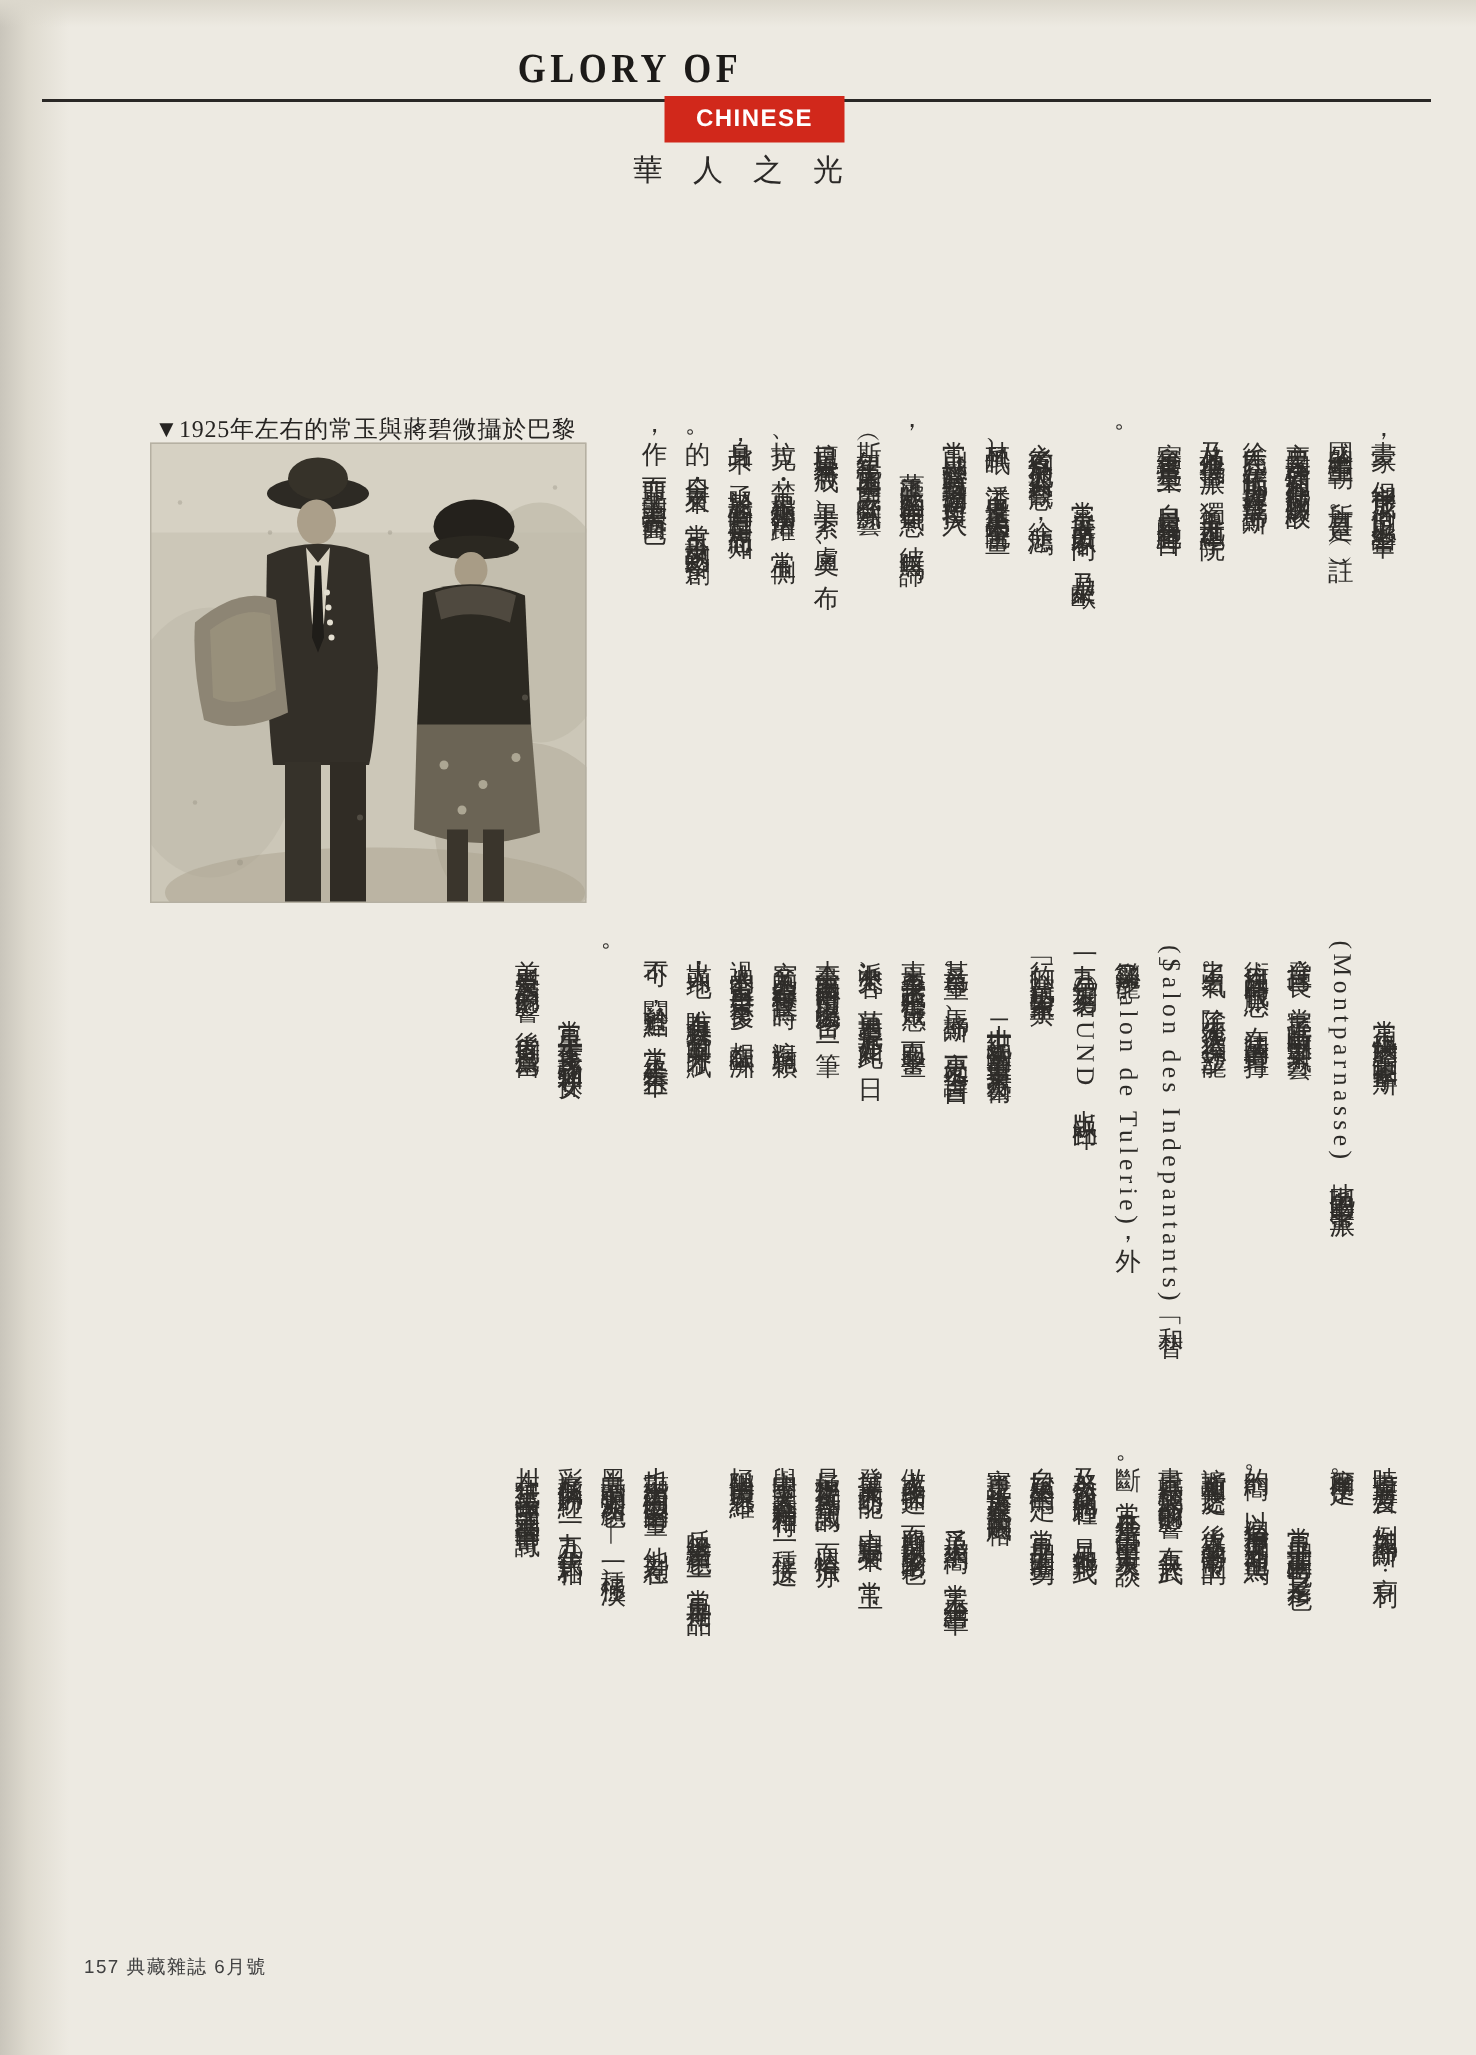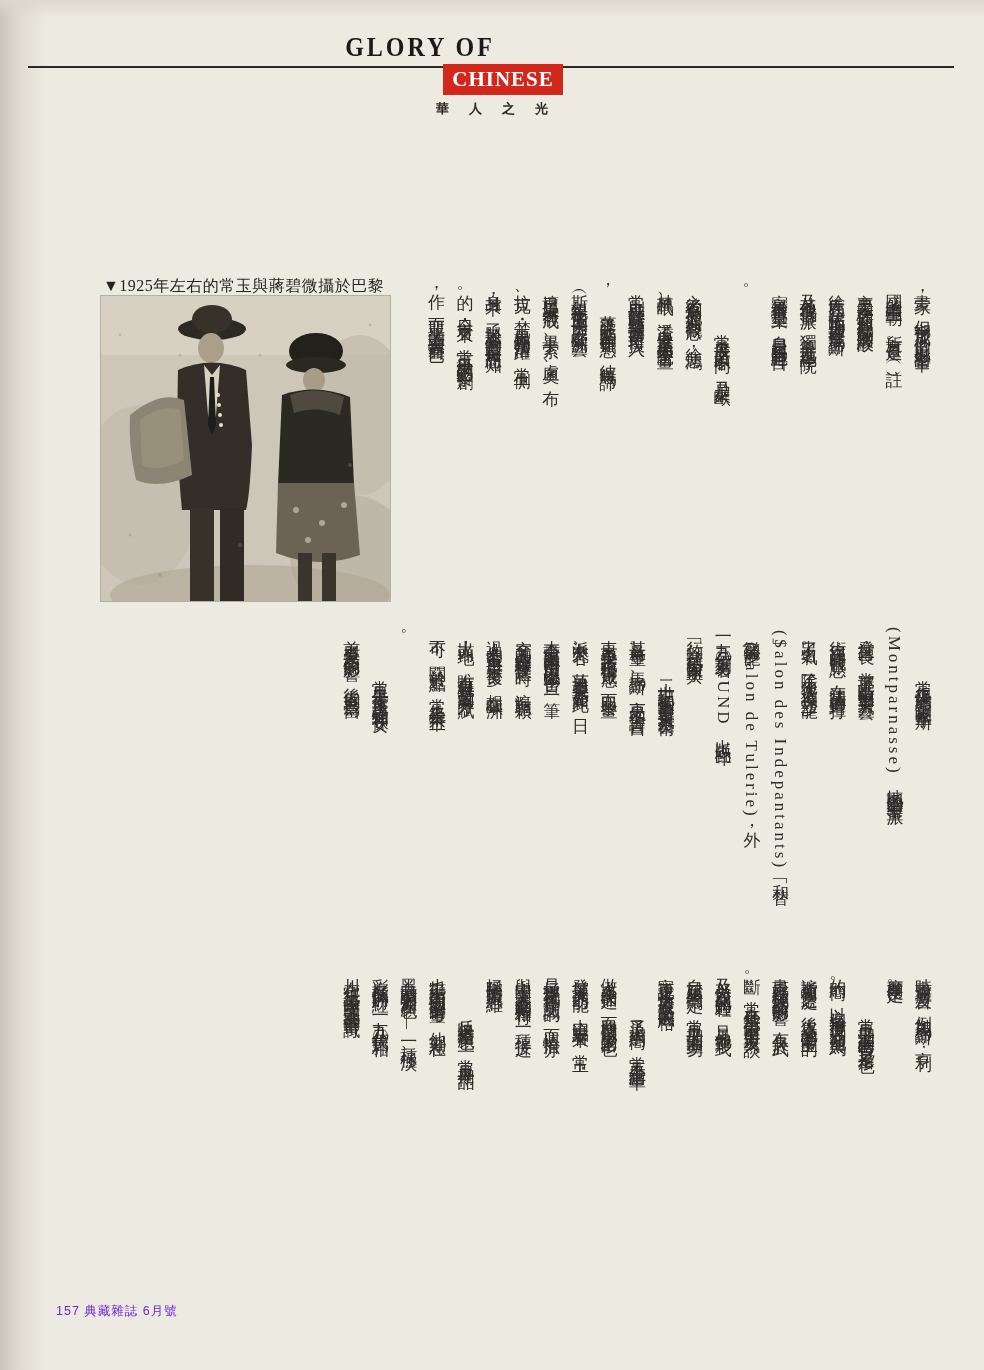--- a/index.html
+++ b/index.html
@@ -25,26 +25,26 @@
     transform:scaleY(1.15);display:inline-block;
   }
   .rule{
     position:absolute;top:66px;left:28px;width:926px;height:2px;background:#2a2826;
   }
   .chinese-box{
     position:absolute;top:64px;left:443px;width:120px;height:31px;
     background:#d1281b;display:flex;align-items:center;justify-content:center;
   }
   .chinese-box span{
-    color:#fff;font-family:Liberation Serif, serif;
-    font-weight:bold;font-size:21px;letter-spacing:1px;text-align:right;
+    color:#fff;font-family:Liberation Sans, sans-serif;
+    font-weight:bold;font-size:16px;letter-spacing:1px;text-align:right;
   }
   .huaren{
     position:absolute;top:100px;left:0;width:984px;text-align:center;
-    font-size:13px;font-weight:bold;color:#2b2927;letter-spacing:20px;text-indent:20px;
+    font-size:20px;font-weight:normal;color:#2b2927;letter-spacing:20px;text-indent:20px;
   }
   
   .caption{
     position:absolute;top:276px;left:103px;font-size:16px;color:#262422;
     letter-spacing:0.5px;white-space:nowrap;
   }
   .photo{
     position:absolute;top:295px;left:100px;width:291px;height:307px;
   }
   
@@ -57,21 +57,21 @@
     letter-spacing:3px;
     line-height:28.6px;
     overflow:hidden;
   }
   .vblock .col{white-space:nowrap;}
   #block-top{left:420px;top:281px;width:516px;height:344px;}
   #block-middle{left:333px;top:627px;width:604px;height:338px;}
   #block-bottom{left:333px;top:965px;width:604px;height:340px;}
   
   .folio{
-    position:absolute;left:56px;top:1303px;font-size:12.5px;color:#6d28d9;
+    position:absolute;left:56px;top:1303px;font-size:12.5px;color:#404040;
     font-family:"Liberation Sans","DejaVu Sans",sans-serif;letter-spacing:1px;
   }
 </style>
 </head>
 <body>
 
 <div class="scan-edge"></div>
 <div class="scan-top"></div>
 
 <div class="masthead">

